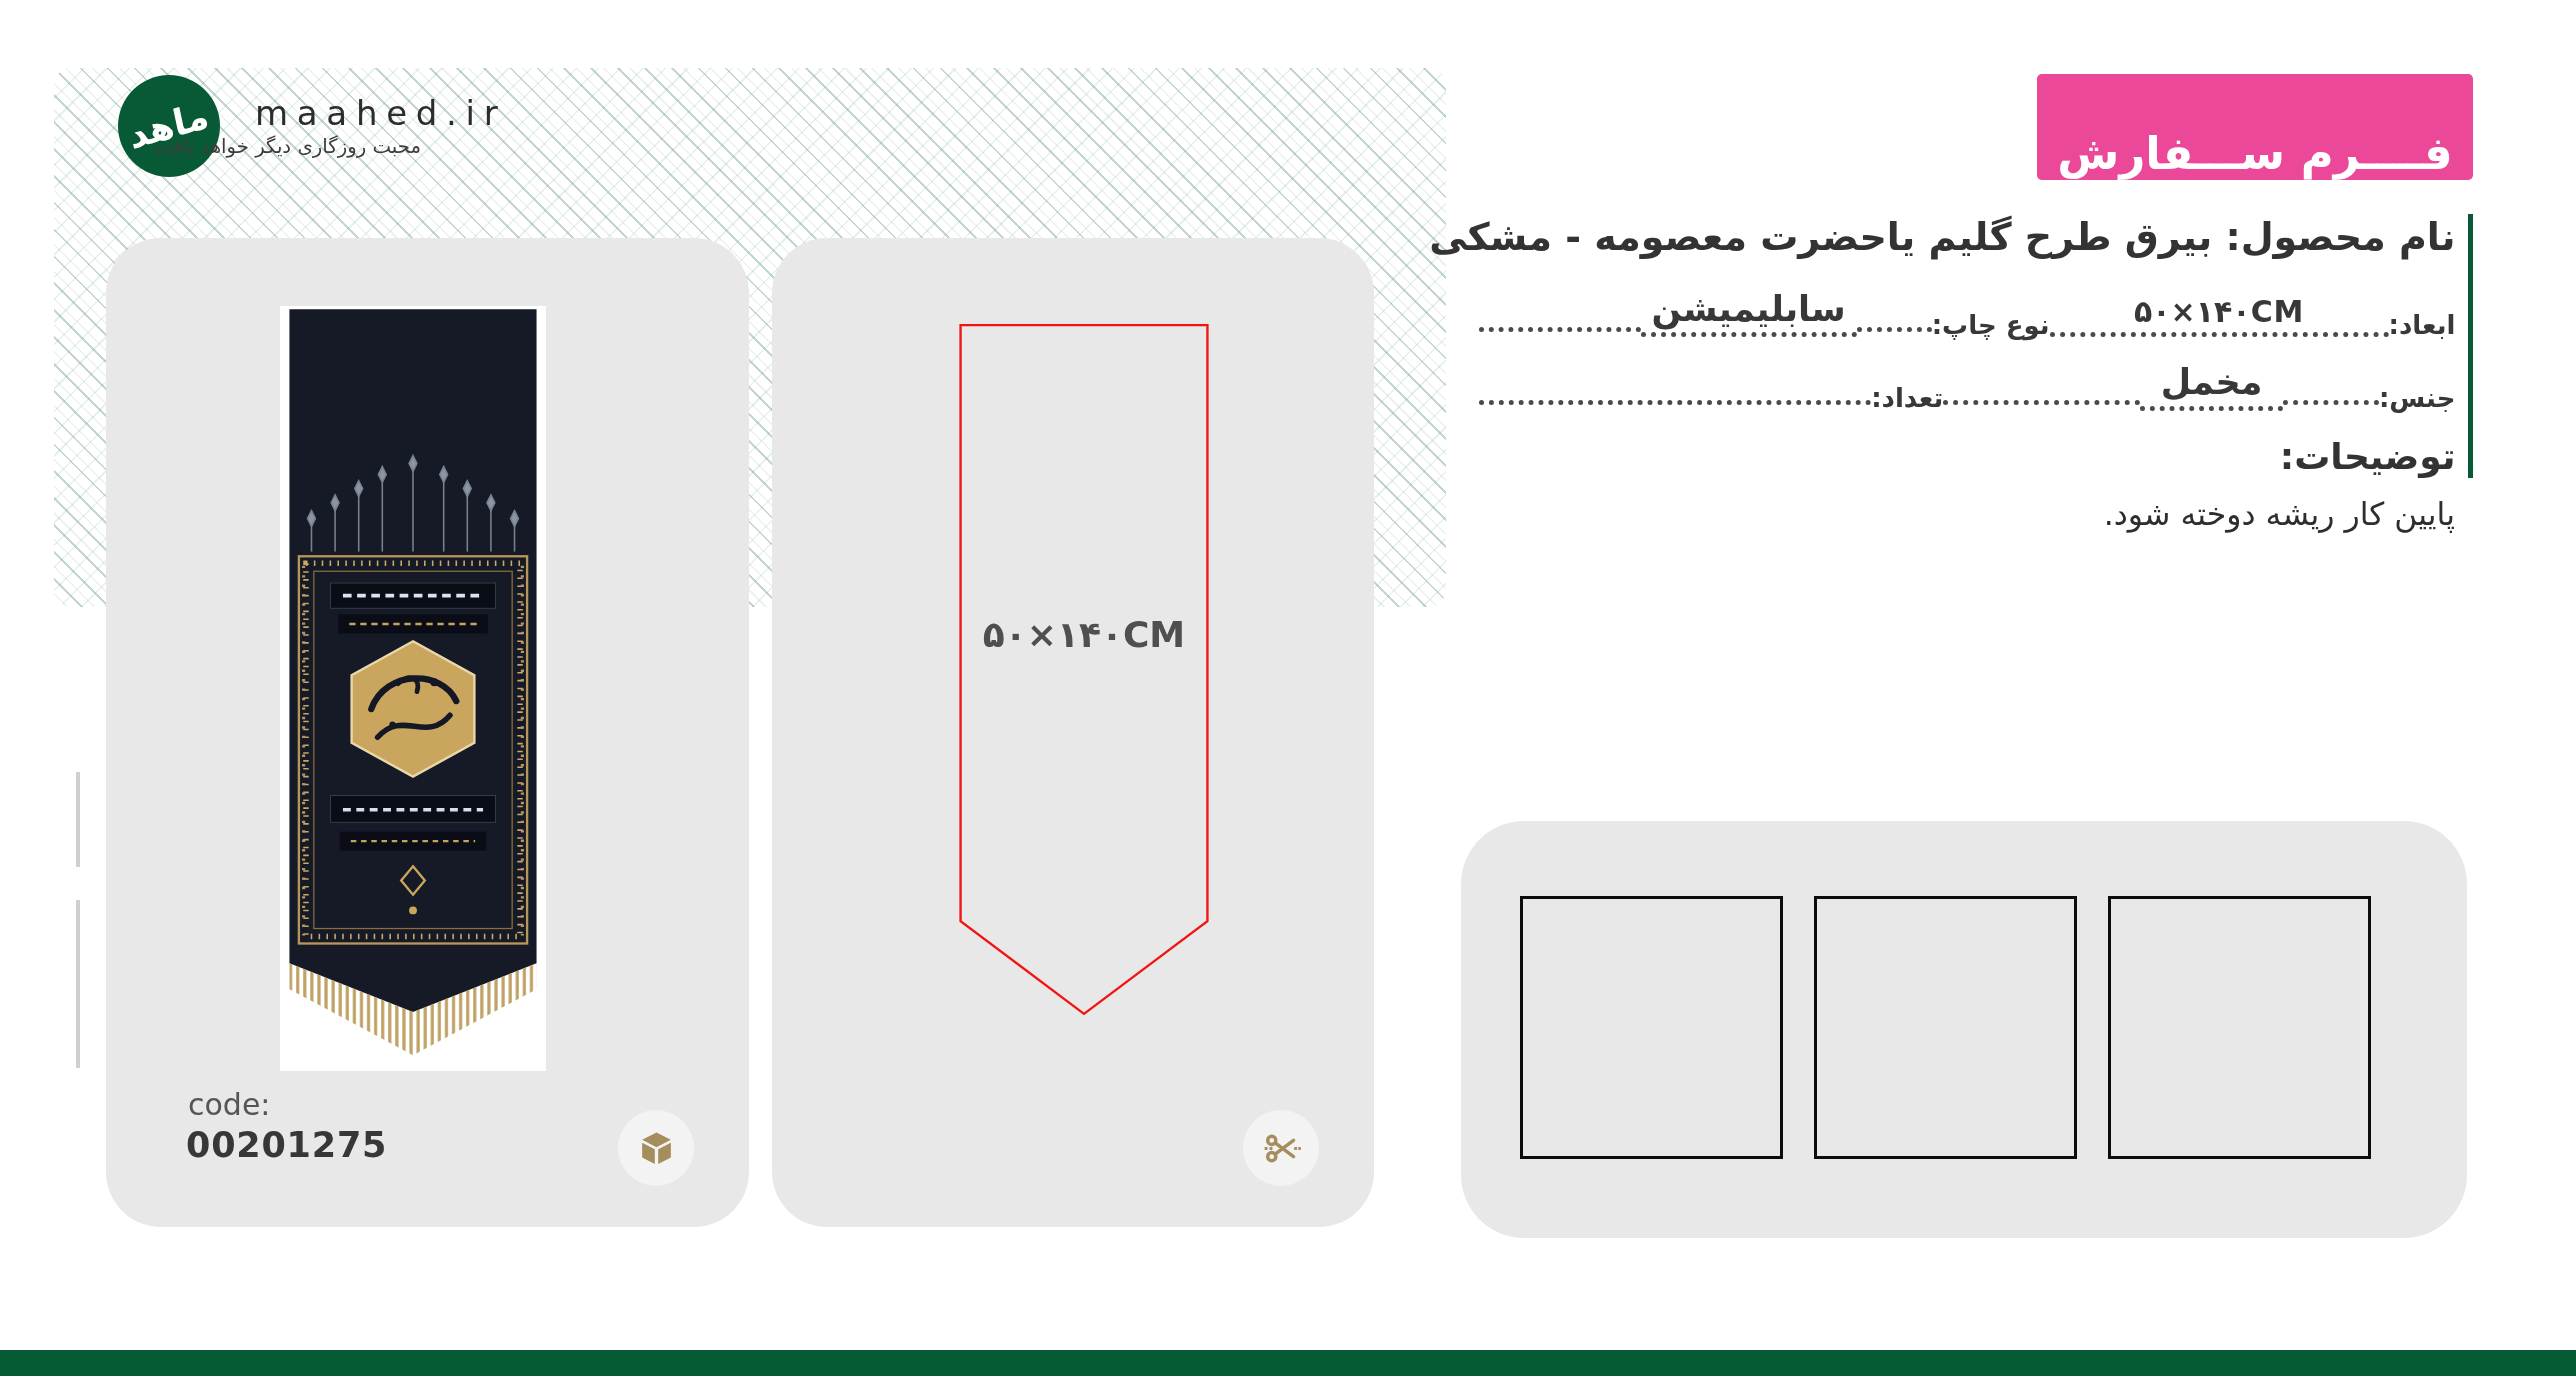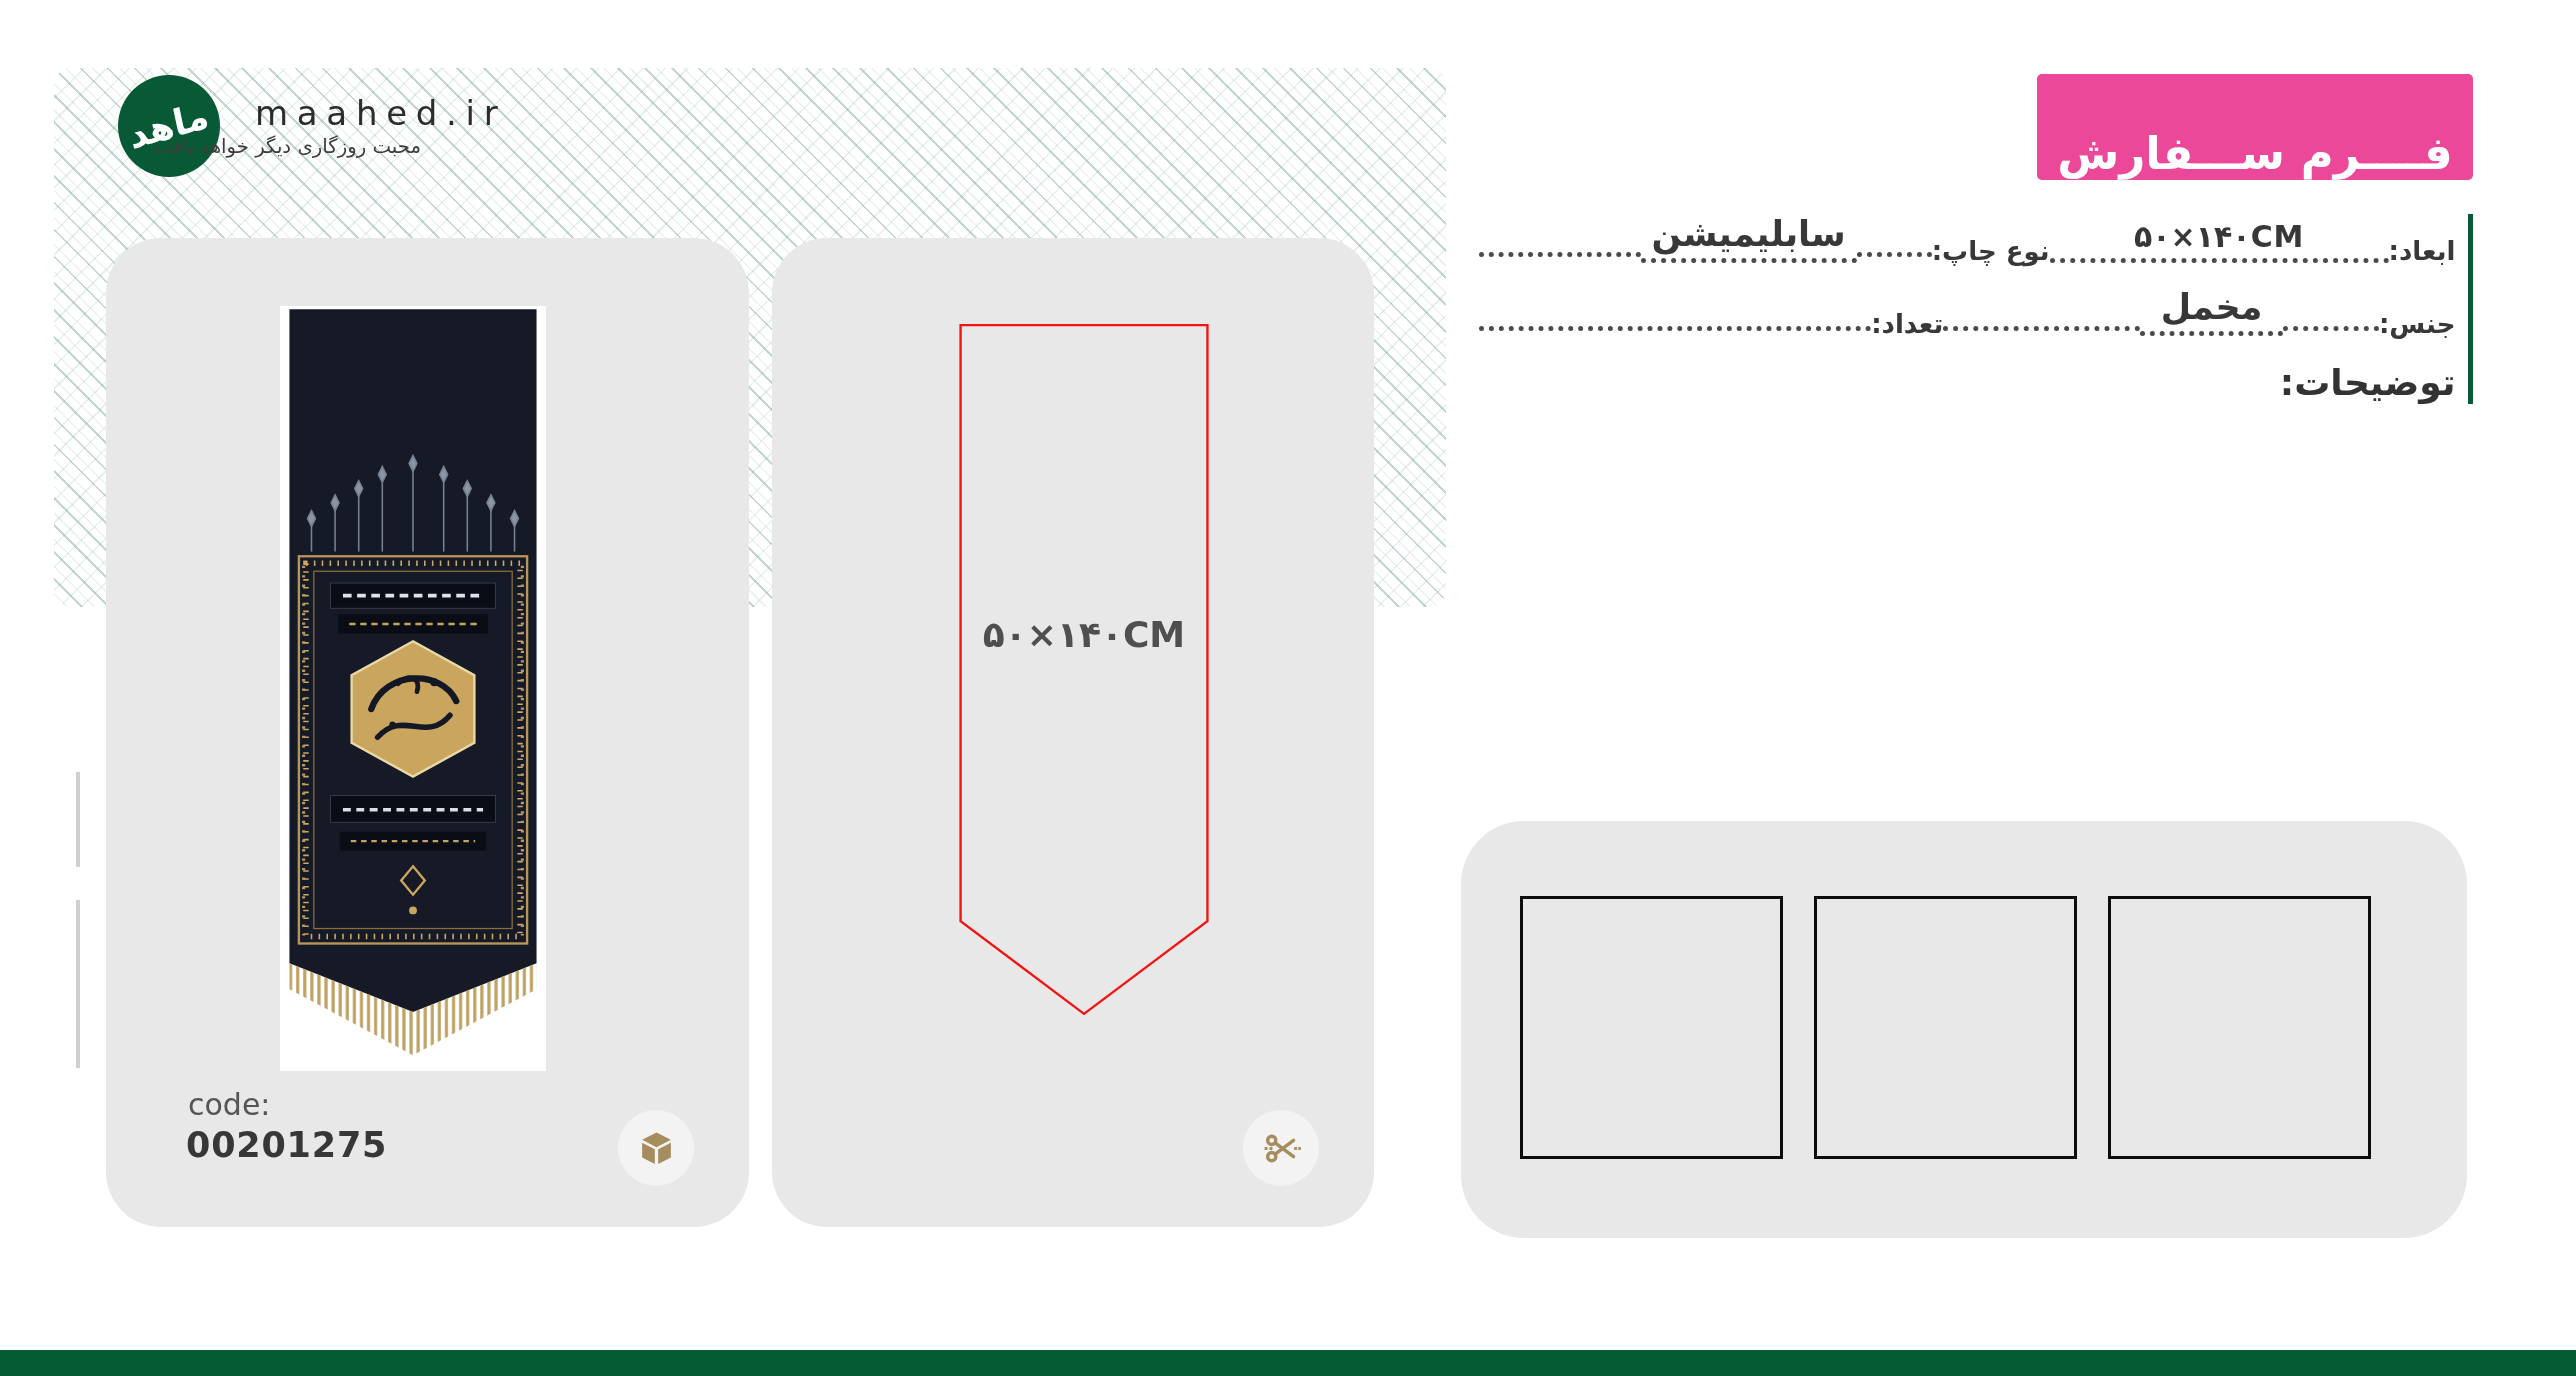--- a/index.html
+++ b/index.html
@@ -90,38 +90,43 @@
   </div>
   <div class="brand-site">maahed.ir</div>
   <div class="brand-tagline">محبت روزگاری دیگر خواهد یافت</div>
 
   <div class="header-box">
     <span>فــــرم ســـفارش</span>
   </div>
 
   <div class="form-block">
     <div class="form-main">
+      <div class="prow">
+        <span>نام محصول:</span>
+        <span>بیرق طرح گلیم یاحضرت معصومه - مشکی</span>
+      </div>
       <div class="frow">
         <span class="flbl">ابعاد:</span>
         <span class="dotval dimval" dir="ltr">۵۰×۱۴۰CM</span>
         <span class="flbl">نوع چاپ:</span>
         <span class="dots" style="width:75px"></span>
         <span class="dotval printval">سابلیمیشن</span>
         <span class="dots grow"></span>
       </div>
       <div class="frow">
         <span class="flbl">جنس:</span>
         <span class="dots" style="width:96px"></span>
         <span class="dotval matval">مخمل</span>
         <span class="dots" style="width:197px"></span>
         <span class="flbl">تعداد:</span>
         <span class="dots grow"></span>
       </div>
       <div class="prow notes-lbl">توضیحات:</div>
     </div>
+    <div class="note-line">پایین کار ریشه دوخته شود.</div>
   </div>
 
   <div class="card card-left">
     <svg viewBox="0 0 338 972" style="position:absolute;left:174px;top:68px;width:266px;height:765px">
       <defs>
         <pattern id="fringePat" width="9" height="12" patternUnits="userSpaceOnUse">
           <rect x="2.5" y="0" width="4" height="12" fill="#bfa163"></rect>
         </pattern>
       </defs>
       <rect width="338" height="972" fill="#ffffff"></rect>

